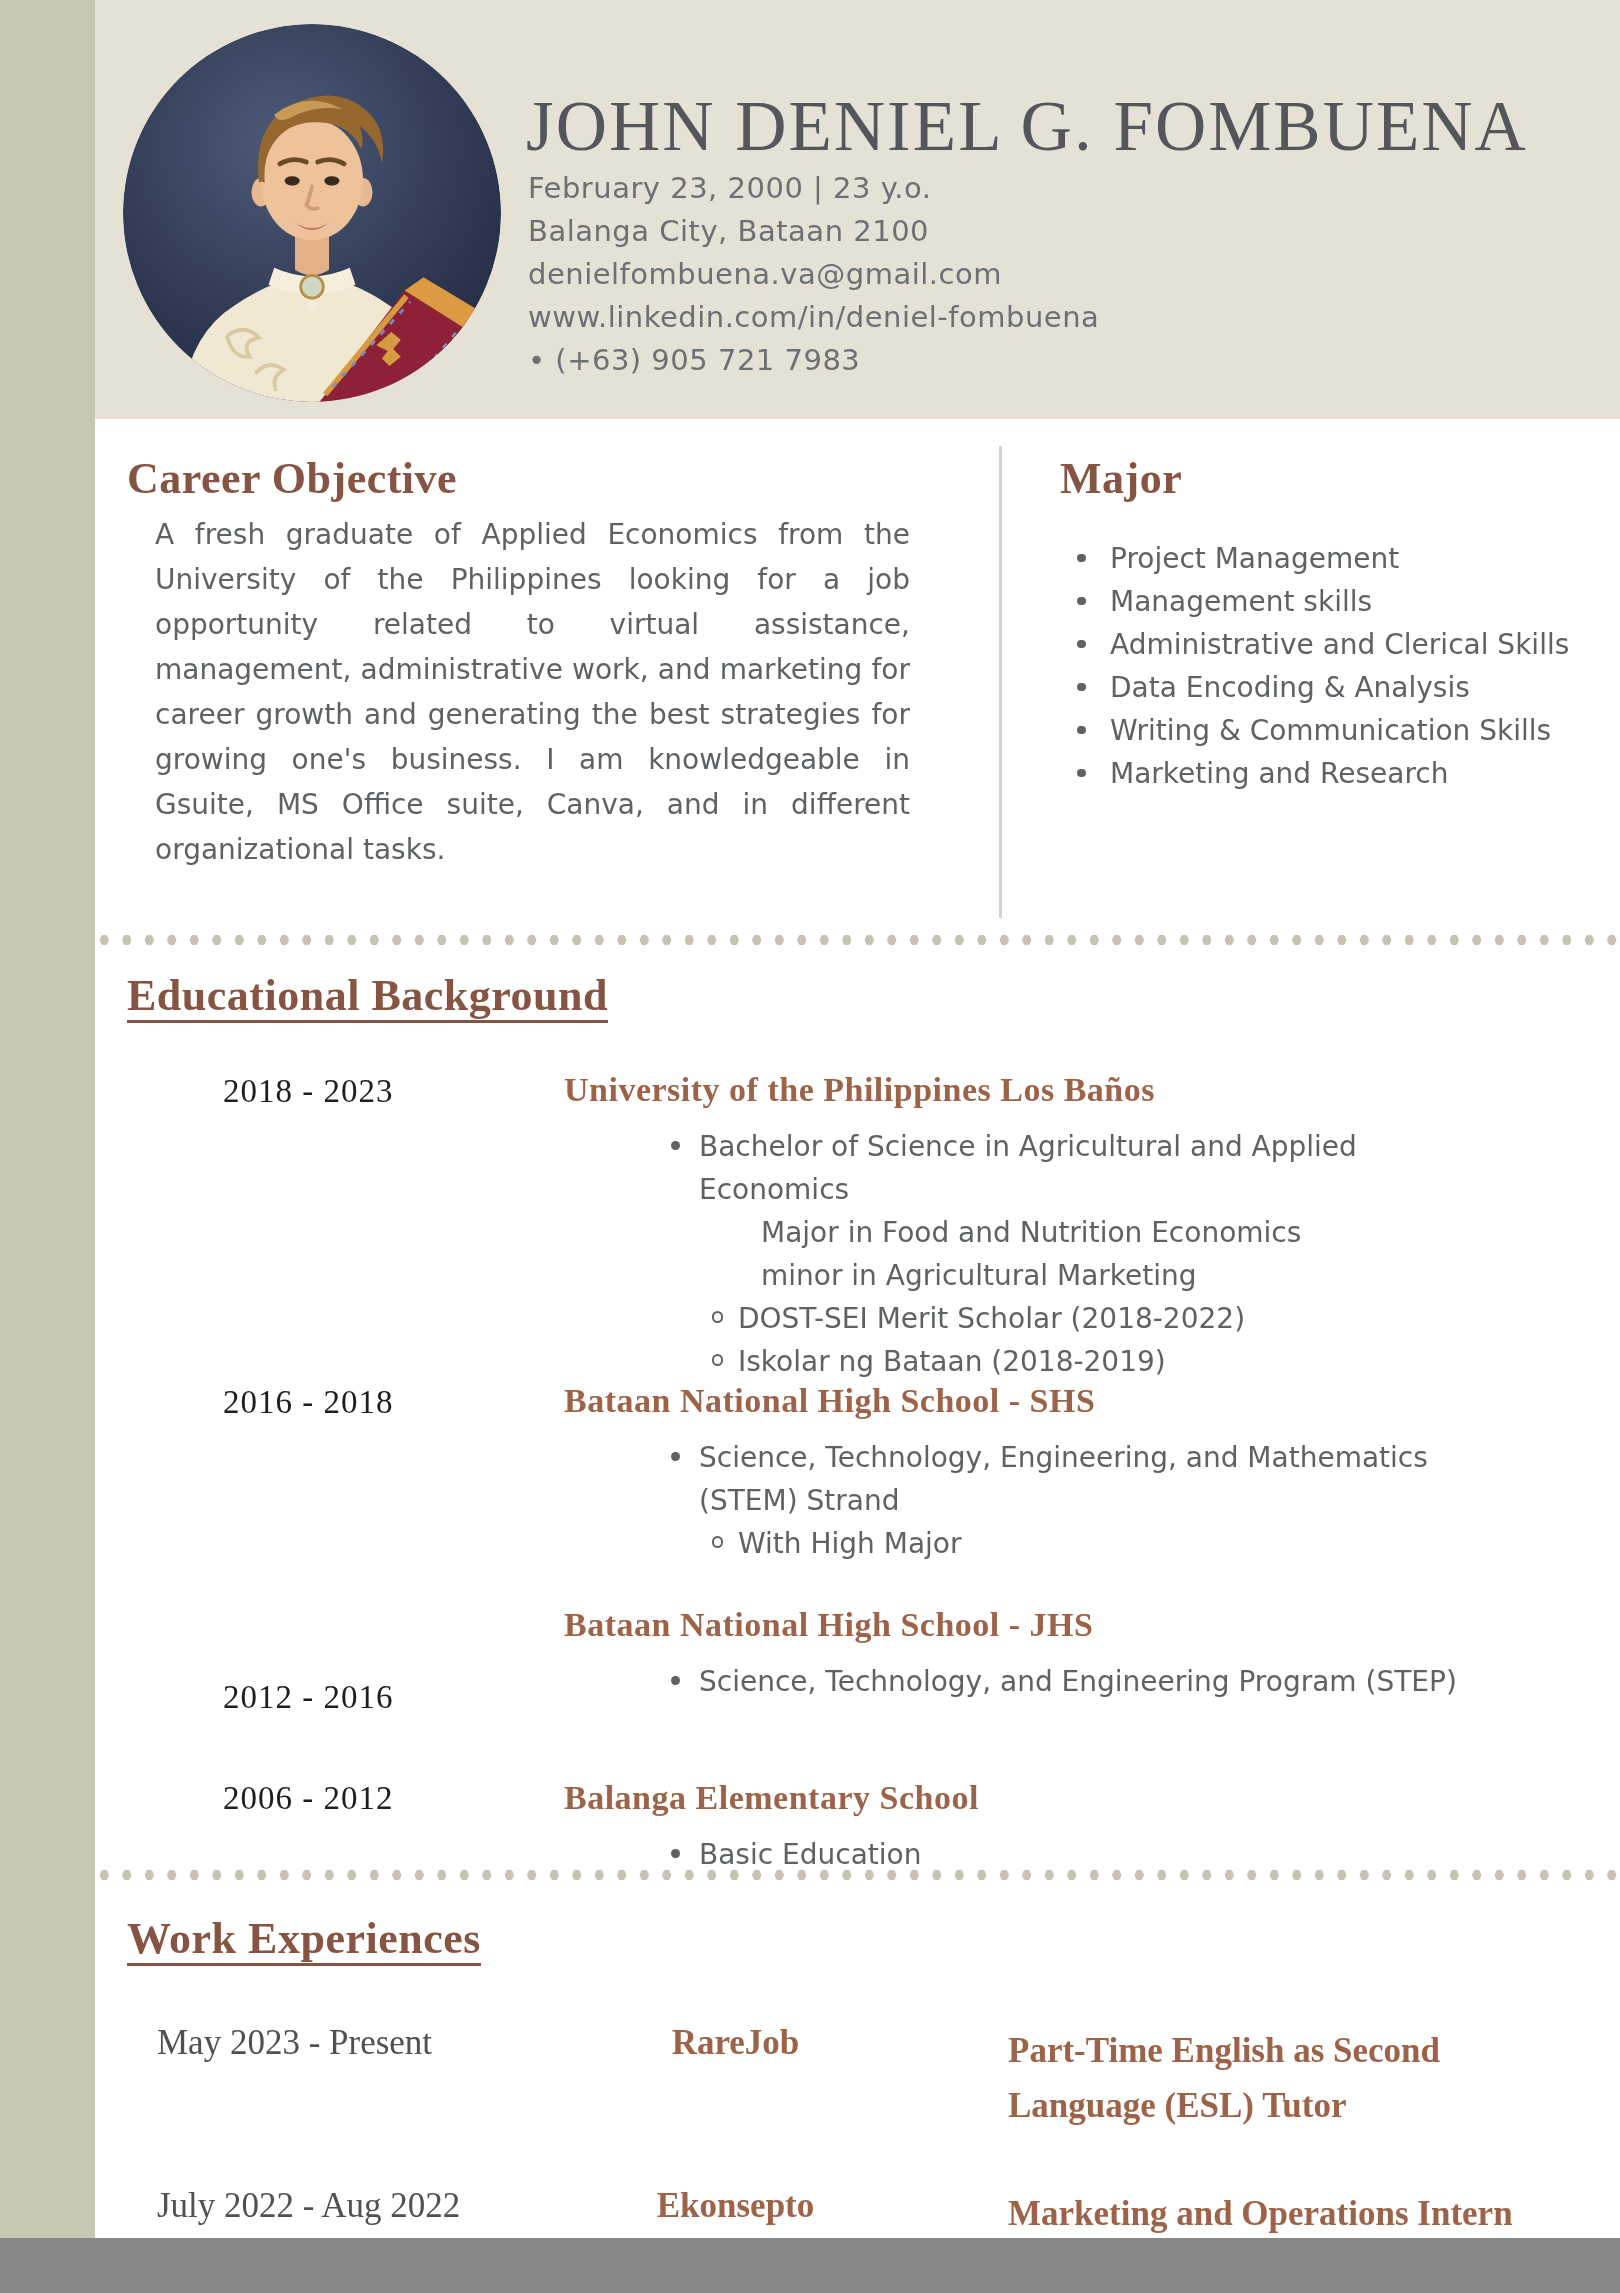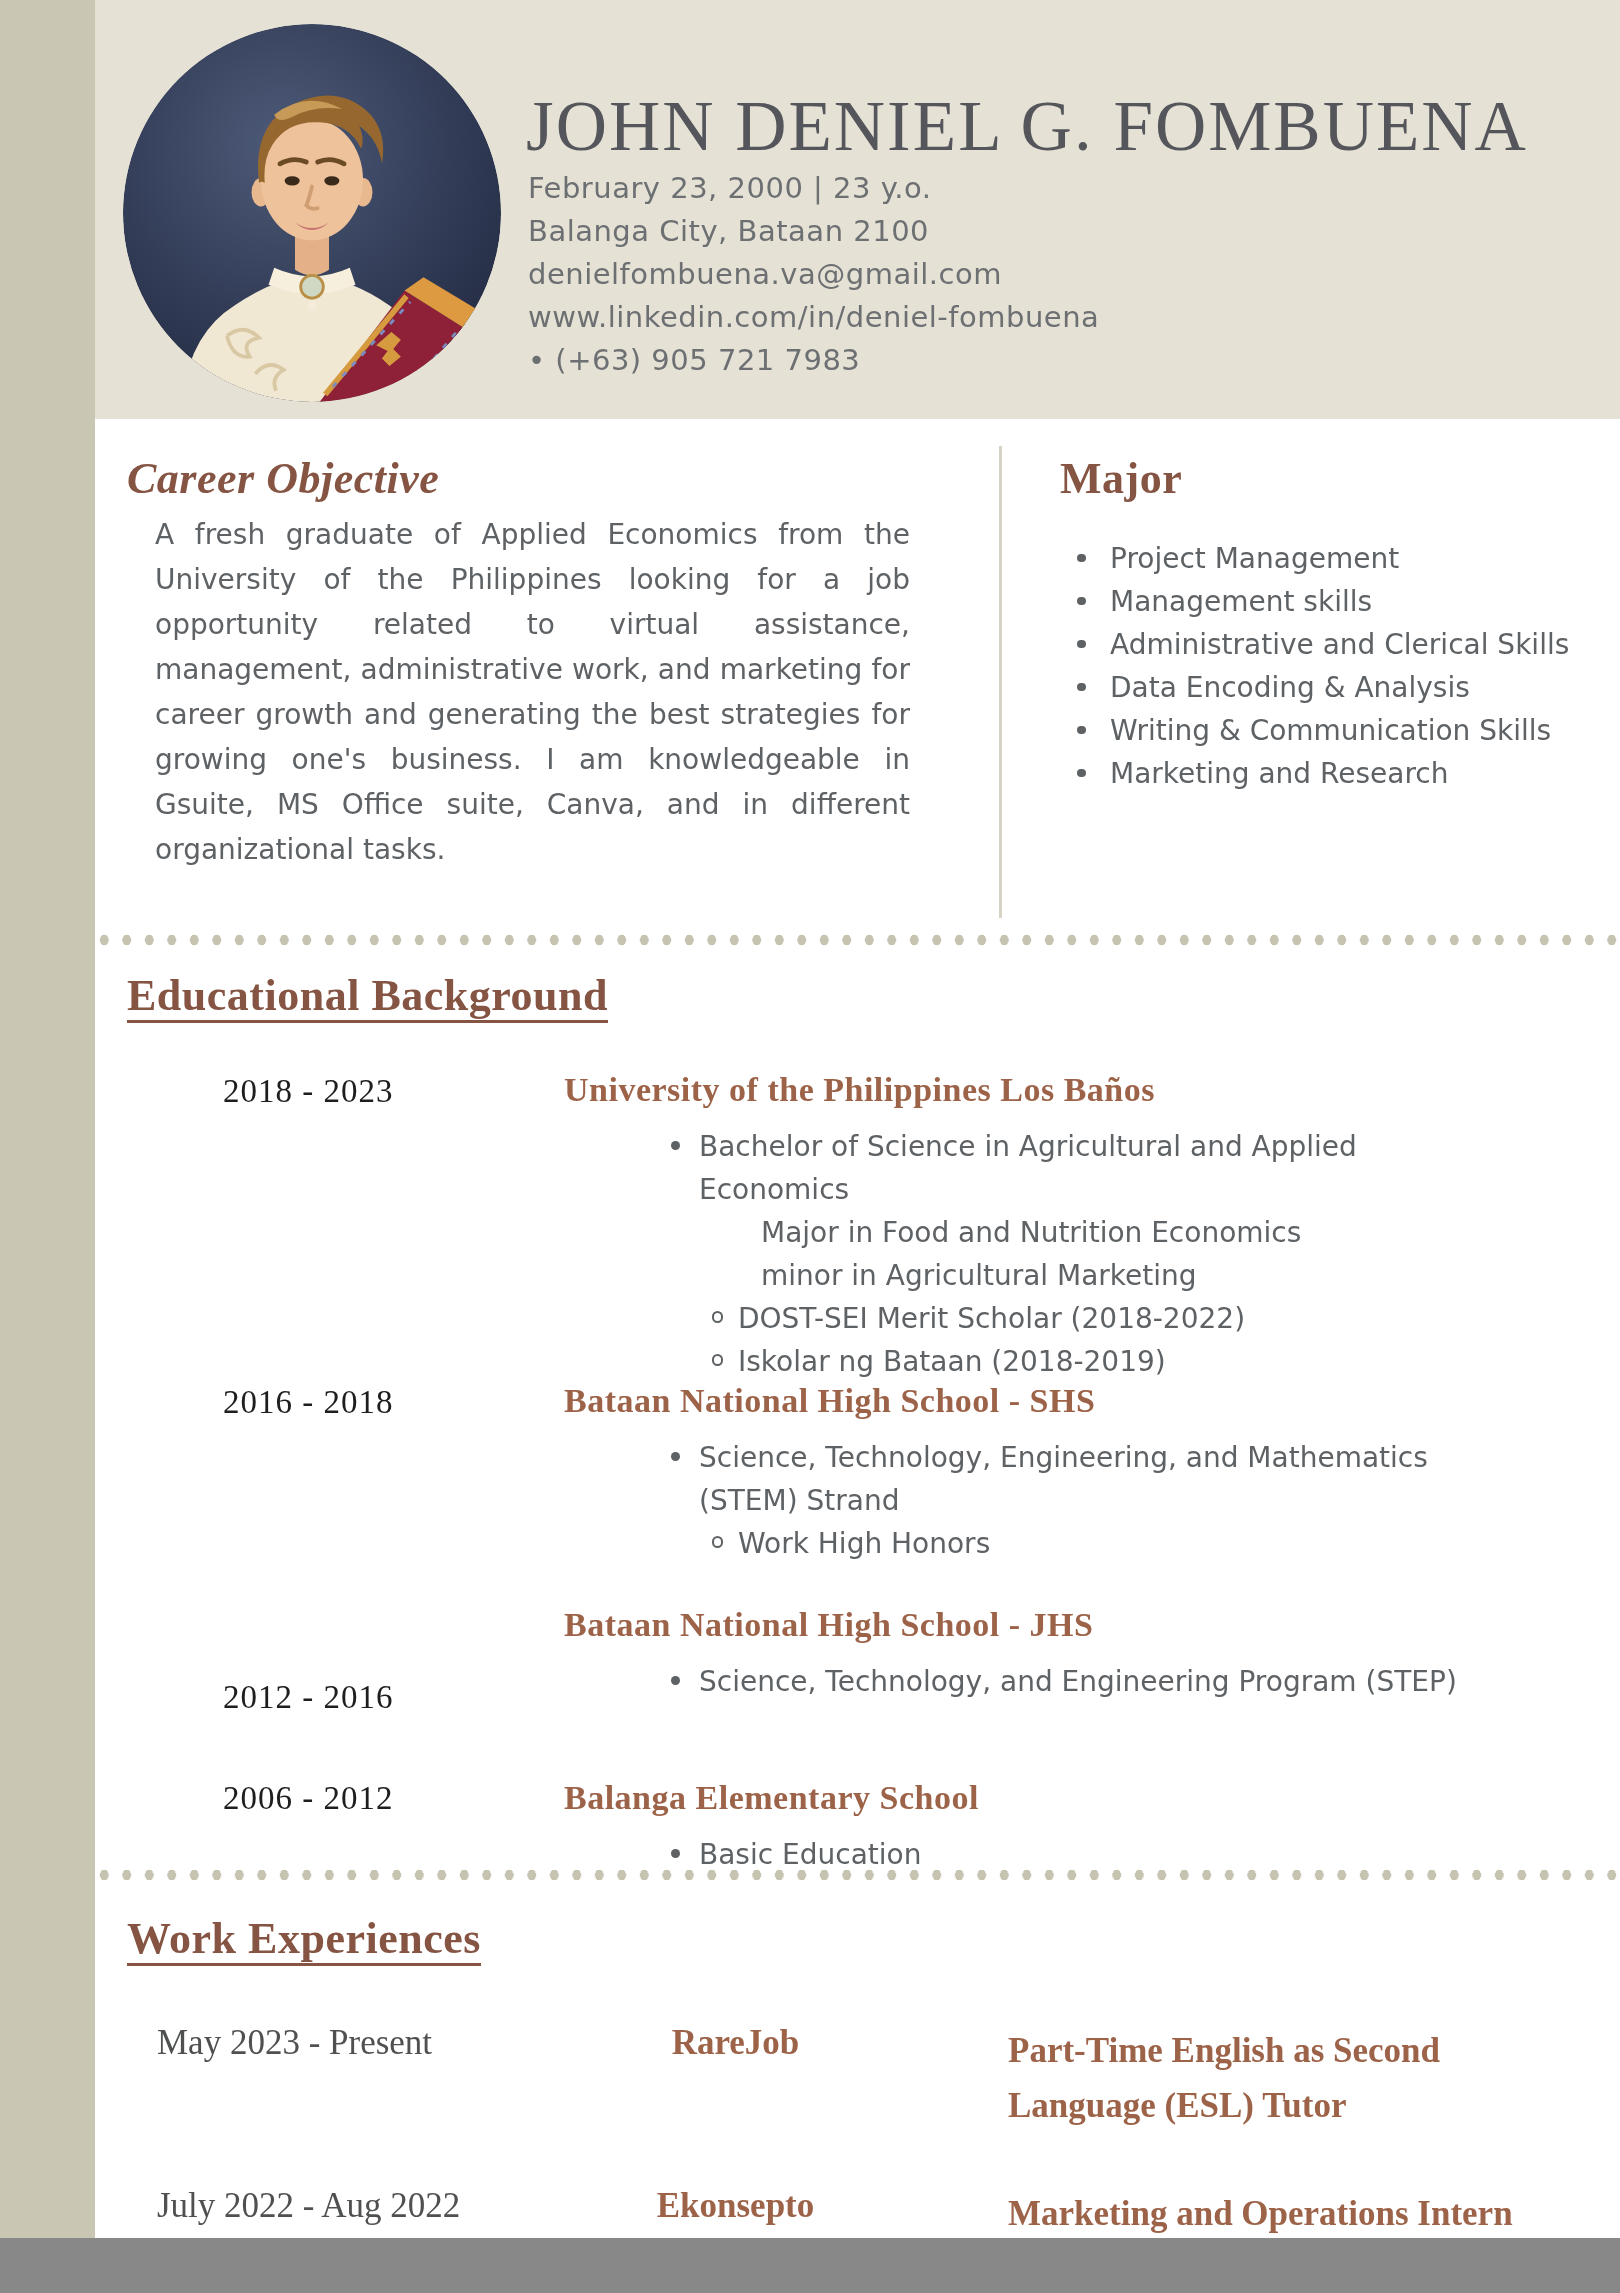--- a/index.html
+++ b/index.html
@@ -18,21 +18,21 @@
     font-size:71px;letter-spacing:2px;color:#54565b;white-space:nowrap;
   }
   .contact{position:absolute;left:528px;top:167px;}
   .contact-line{font-size:29px;line-height:43px;color:#6d7073;letter-spacing:0.5px;}
 
   .sec-title{
     position:absolute;margin:0;font-family:"Liberation Serif","DejaVu Serif",serif;
     font-weight:700;font-size:44px;color:#855443;letter-spacing:0.5px;
   }
   .underlined{border-bottom:3.9px solid #855443;padding-bottom:0;}
-  .obj-title{left:127px;top:453px;font-style:italic;}
+  .obj-title{left:127px;top:453px;}
   .obj-body{
     position:absolute;left:155px;top:512px;width:755px;margin:0;
     font-size:28px;line-height:45px;color:#5e6265;text-align:justify;
   }
   .vdivider{position:absolute;left:999px;top:446px;width:2.9px;height:472px;background:#d6d2c4;}
   .skills-title{left:1060px;top:453px;}
   .skills-list{position:absolute;left:1110px;top:537px;margin:0;padding:0;list-style:none;width:461px;}
   .skills-list li{
     position:relative;font-size:28px;line-height:43px;color:#5e6265;margin:0;
   }
@@ -192,21 +192,21 @@
     <div class="line subline">Major in Food and Nutrition Economics</div>
     <div class="line subline">minor in Agricultural Marketing</div>
     <div class="line hollow">DOST-SEI Merit Scholar (2018-2022)</div>
     <div class="line hollow">Iskolar ng Bataan (2018-2019)</div>
   </div>
 
   <div class="edu-years y2">2016 - 2018</div>
   <div class="edu-entry e2">
     <h3 class="school">Bataan National High School - SHS</h3>
     <div class="line degree">Science, Technology, Engineering, and Mathematics (STEM) Strand</div>
-    <div class="line hollow">Work High Honors</div>
+    <div class="line hollow">With High Major</div>
   </div>
 
   <div class="edu-years y3">2012 - 2016</div>
   <div class="edu-entry e3">
     <h3 class="school">Bataan National High School - JHS</h3>
     <div class="line degree">Science, Technology, and Engineering Program (STEP)</div>
   </div>
 
   <div class="edu-years y4">2006 - 2012</div>
   <div class="edu-entry e4">

